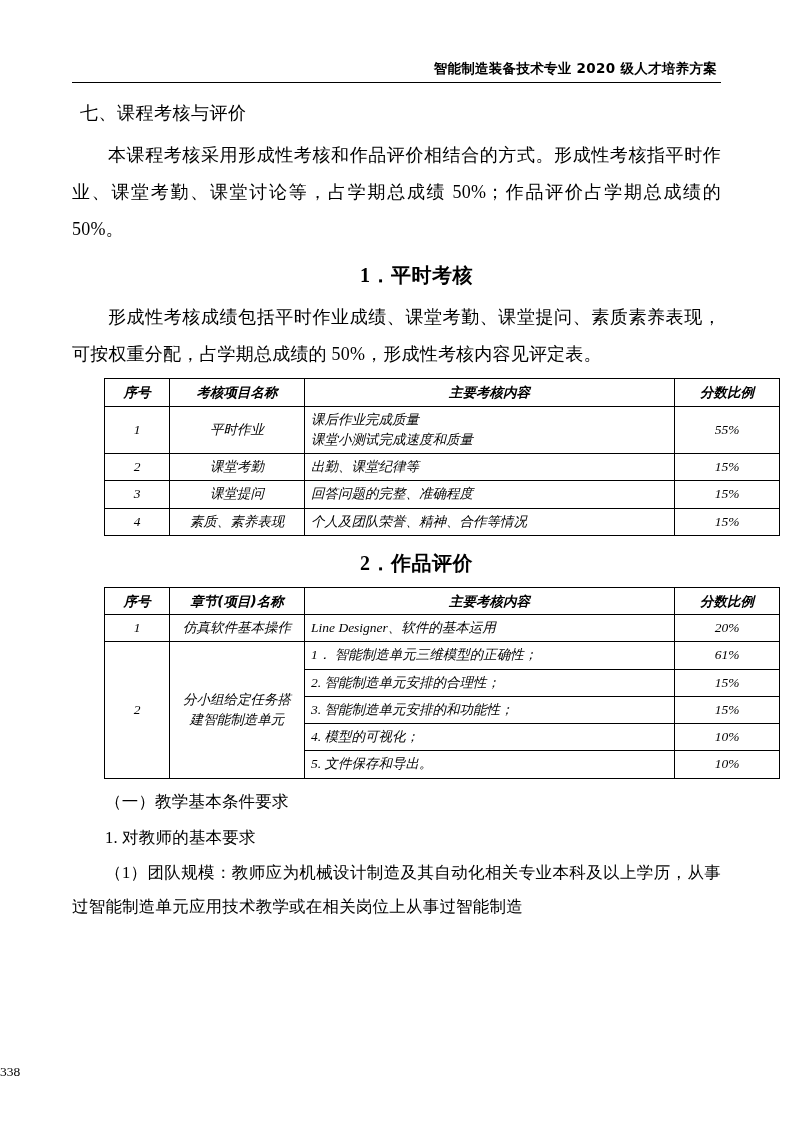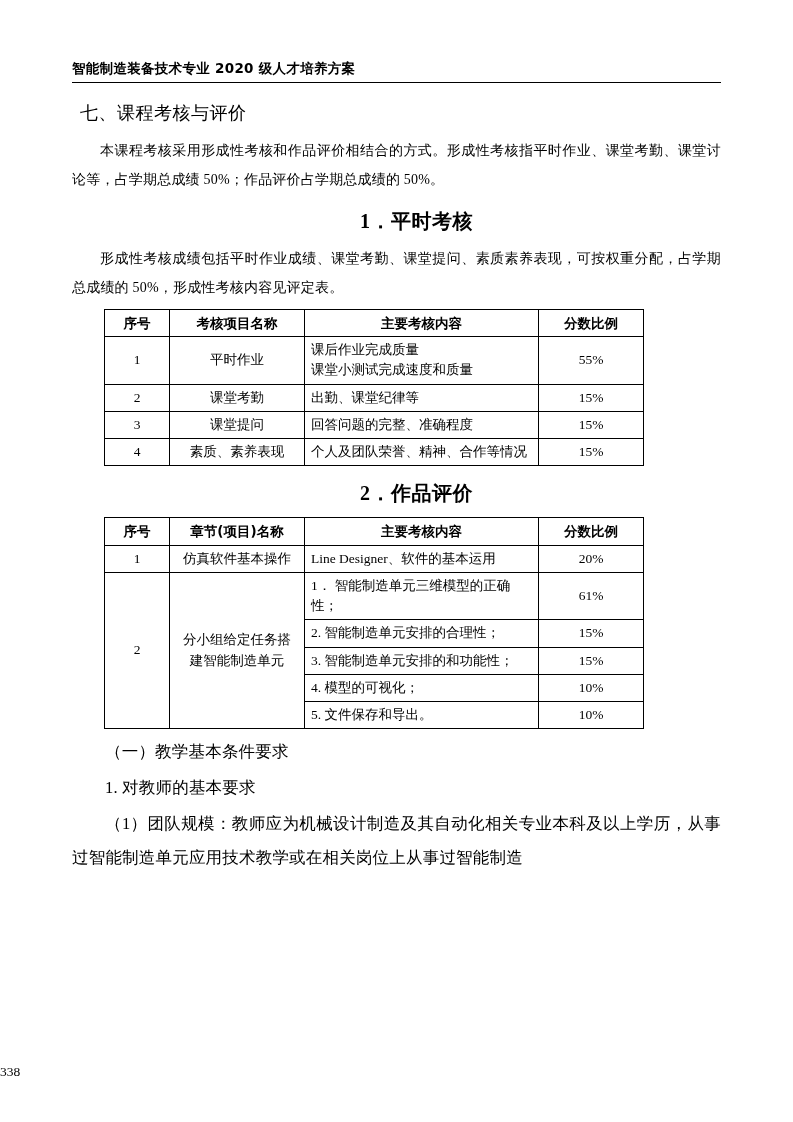--- a/index.html
+++ b/index.html
@@ -12,21 +12,21 @@
     height: 1122px;
     background: #ffffff;
     margin: 0 auto;
     position: relative;
     box-sizing: border-box;
     padding: 60px 72px 40px 72px;
     font-family: "Liberation Serif", "DejaVu Serif", serif;
     color: #000;
   }
   .header {
-    text-align: left;
+    text-align: right;
     font-family: "DejaVu Sans", "Liberation Sans", sans-serif;
     font-weight: bold;
     font-size: 13.5px;
     letter-spacing: 0.3px;
     padding-right: 4px;
     margin-bottom: 4px;
   }
   .header-rule {
     border: 0;
     border-top: 1px solid #000;
@@ -41,40 +41,41 @@
   }
   h3.sub {
     font-family: Liberation Serif, serif;
     font-weight: bold;
     font-size: 20px;
     margin: 14px 0 10px 40px;
     letter-spacing: 0.5px;
     text-align: center;
   }
   p.body {
-    font-size: 14px;
+    font-size: 18px;
     line-height: 2.05;
     margin: 0 0 2px 0;
     text-indent: 2em;
     text-align: justify;
     letter-spacing: 0.2px;
   }
   p.plain {
     font-size: 16.5px;
     line-height: 2.05;
     margin: 0 0 2px 0;
     text-indent: 2em;
     text-align: justify;
     letter-spacing: 0.2px;
   }
   table.doc {
     border-collapse: collapse;
-    width: 540px;
+    width: 676px;
     margin: 6px 4px 6px 32px;
     font-size: 13.5px;
+    font-style: italic;
   }
   table.doc td, table.doc th {
     border: 1px solid #000;
     padding: 3px 6px;
     vertical-align: middle;
     line-height: 1.5;
   }
   table.doc th {
     font-family: "DejaVu Sans", "Liberation Sans", sans-serif;
     font-weight: bold;

